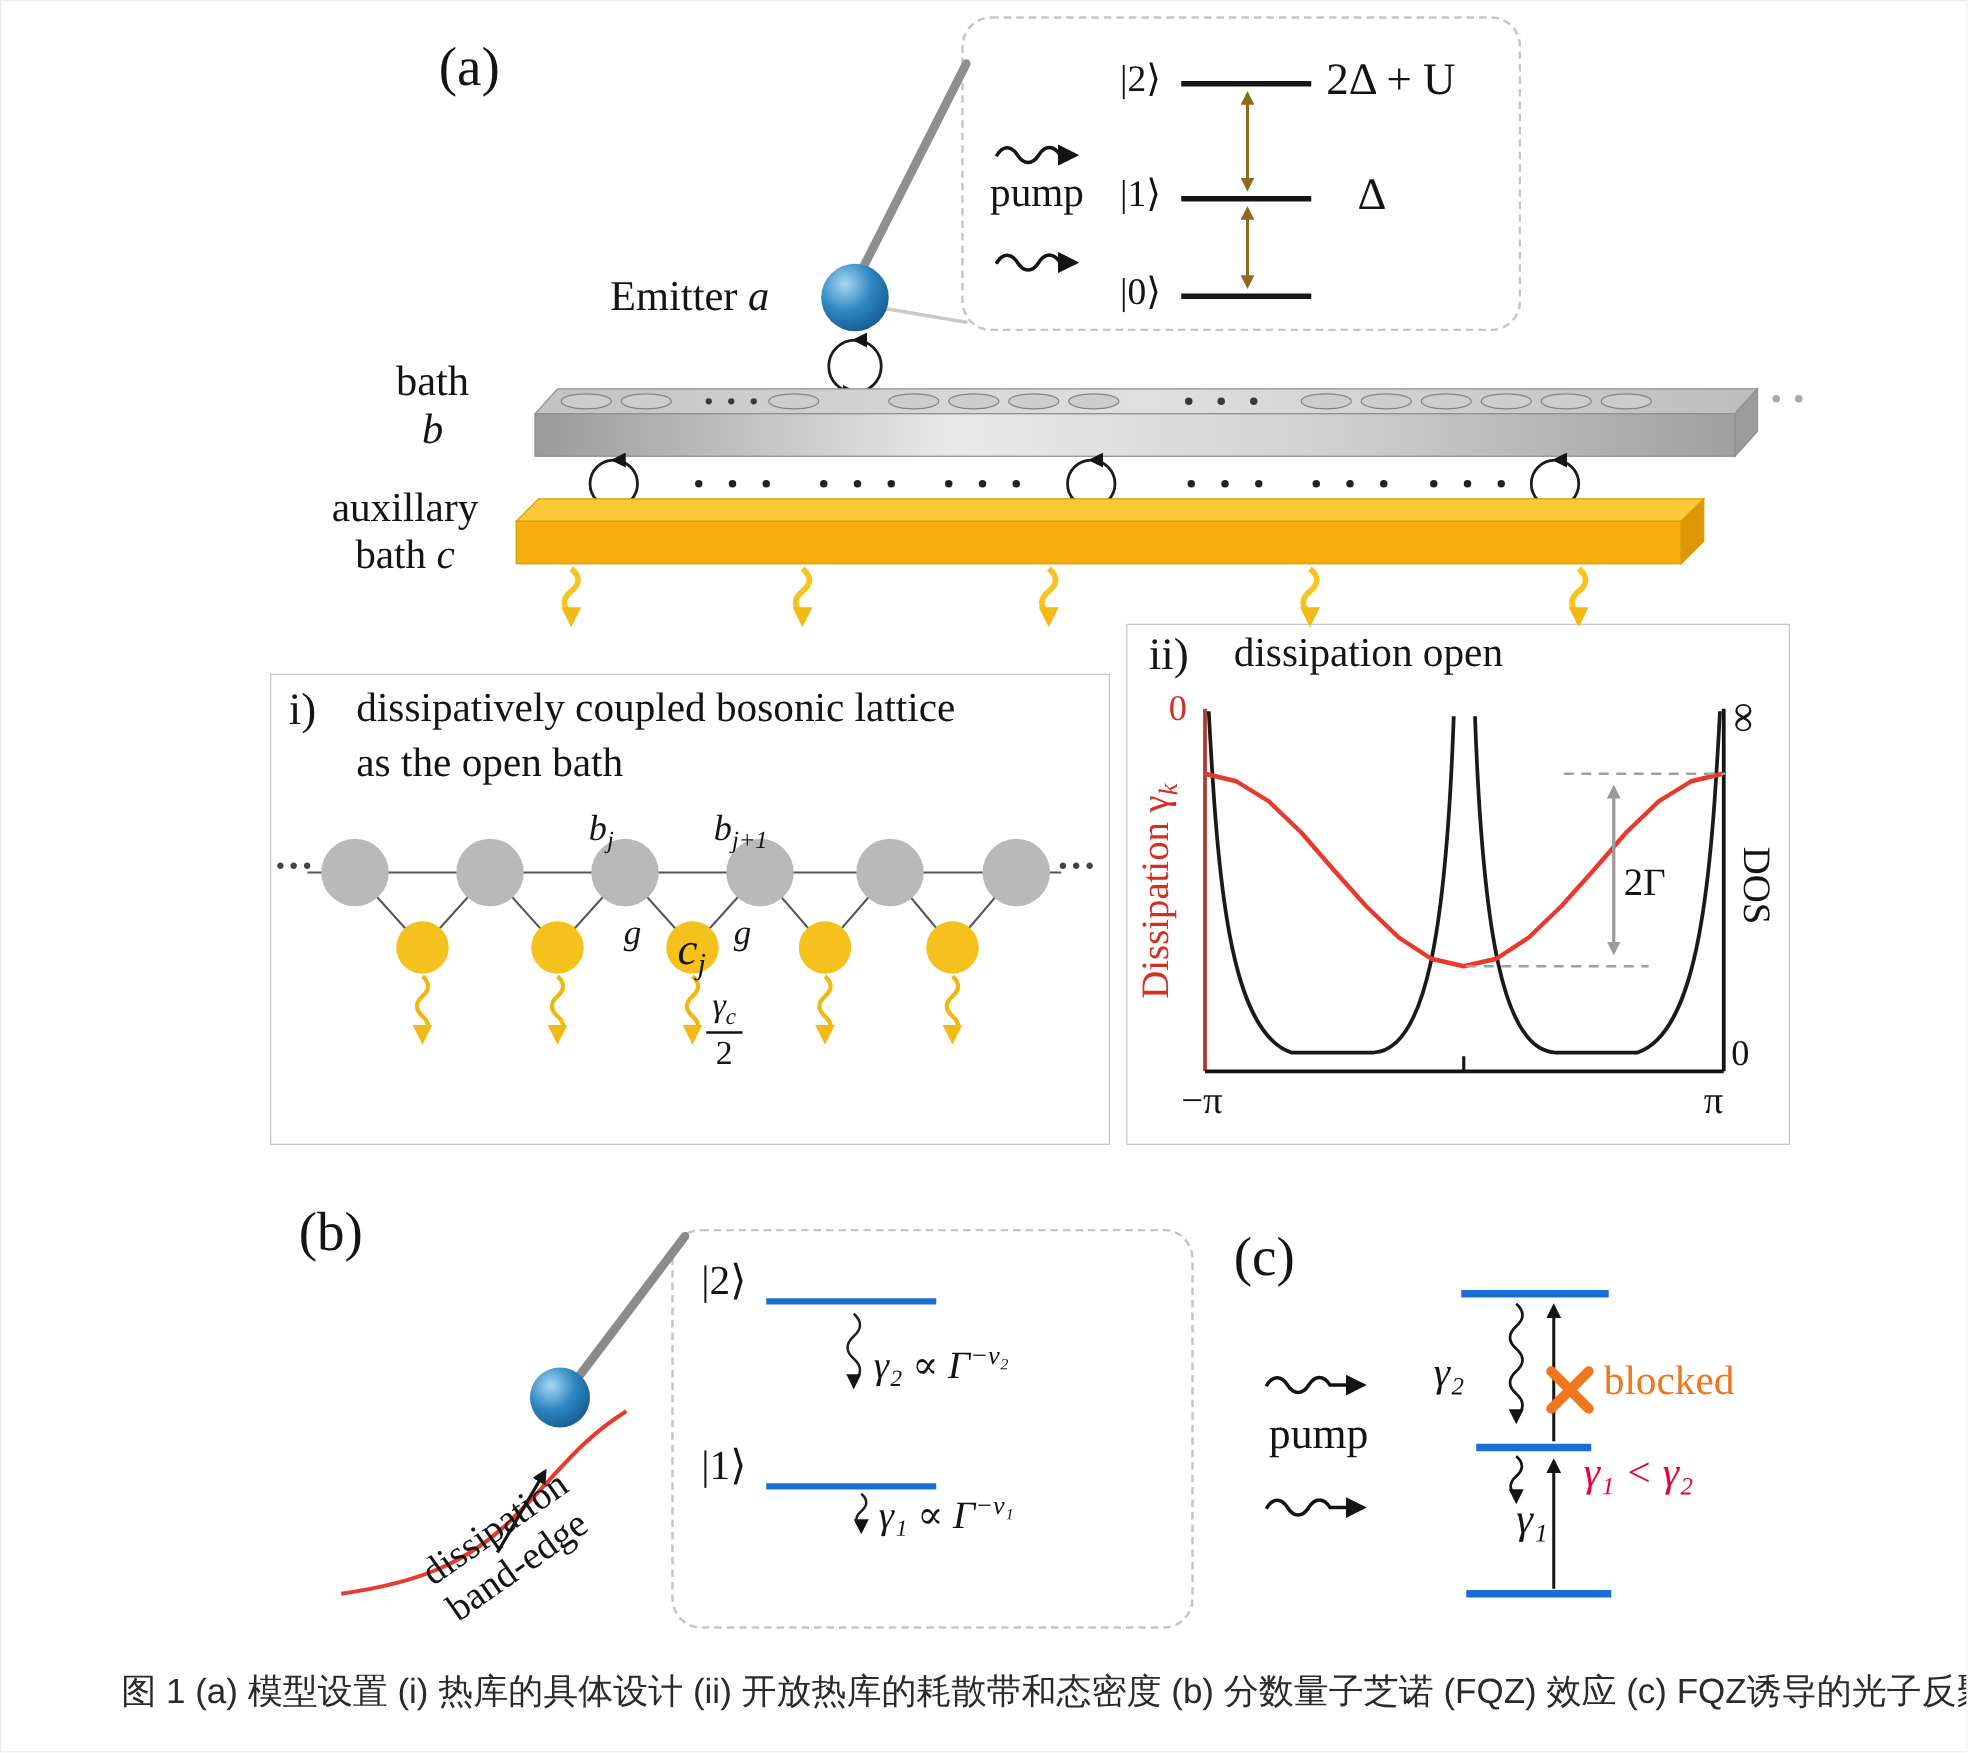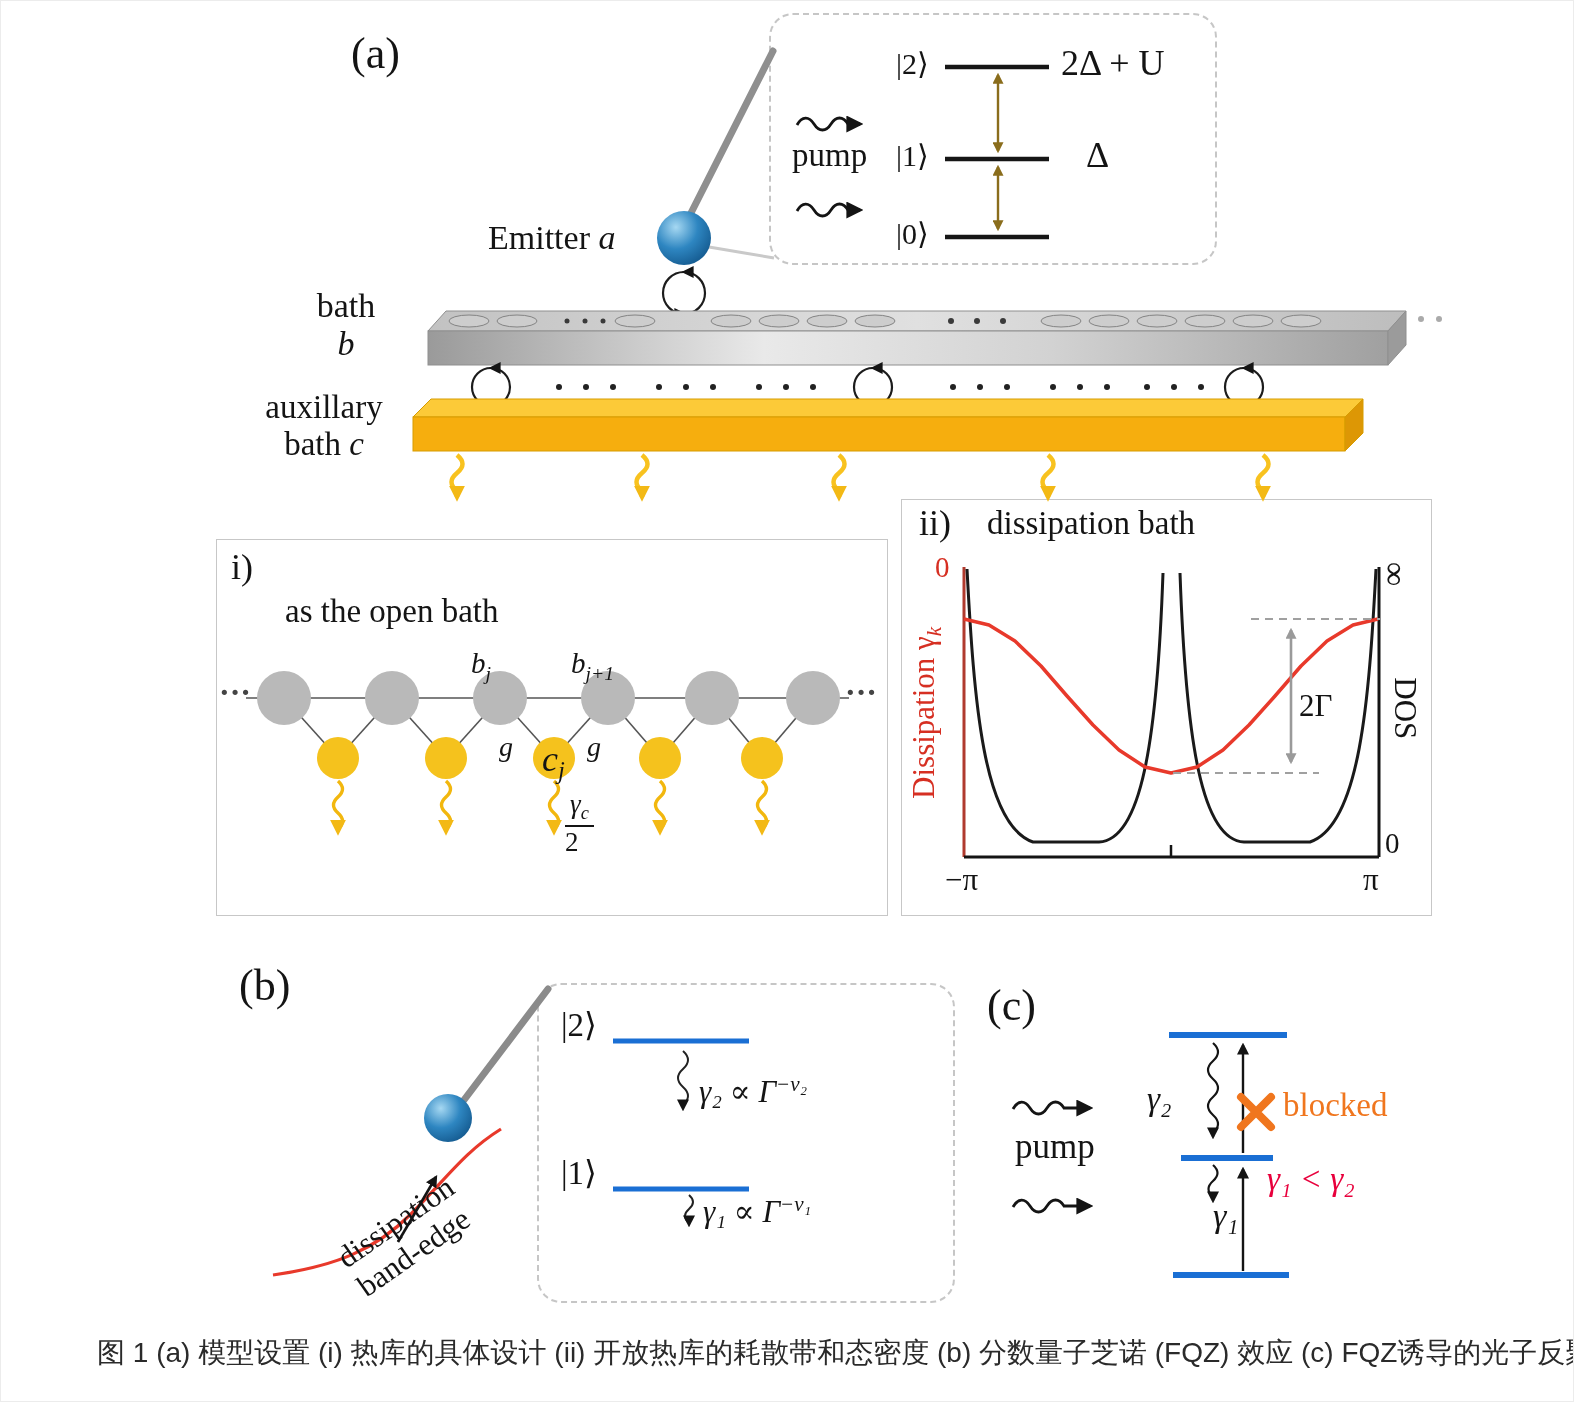--- a/index.html
+++ b/index.html
@@ -14,21 +14,21 @@
   .dashedbox { position:absolute; border:2px dashed #c6c6c6; border-radius:24px; background:#fff; }
   .txt { position:absolute; white-space:nowrap; line-height:1.12; }
   .sans { font-family:"Liberation Sans","DejaVu Sans",sans-serif; }
   .it { font-style:italic; }
   .red { color:#d62f22; }
   .crimson { color:#e8003c; }
   .orange { color:#f0761e; }
   .center { text-align:center; }
   sub { font-size:68%; }
   sup { font-size:68%; }
-  .frac { position:absolute; display:inline-flex; flex-direction:column; }
+  .frac { position:absolute; display:inline-flex; flex-direction:column; align-items:center; }
   .frac .num { border-bottom:2.2px solid #141414; padding:0 5px 1px; }
   .rotm90 { transform:rotate(-90deg); }
   .rotp90 { transform:rotate(90deg); }
 </style>
 </head>
 <body>
 
 <div class="canvas">
 
   <div class="box" style="left:215px;top:538px;width:672px;height:377px"></div>
@@ -265,35 +265,36 @@
     </div>
 
   <div class="txt" style="left:895px;top:46px;font-size:30px">|2⟩</div>
   <div class="txt" style="left:1060px;top:42px;font-size:36px">2Δ + U</div>
   <div class="txt" style="left:895px;top:138px;font-size:30px">|1⟩</div>
   <div class="txt" style="left:1085px;top:134px;font-size:36px">Δ</div>
   <div class="txt" style="left:895px;top:216px;font-size:30px">|0⟩</div>
   <div class="txt" style="left:791px;top:136px;font-size:33px">pump</div>
 
   <div class="txt" style="left:230px;top:546px;font-size:36px">i)</div>
+  <div class="txt" style="left:284px;top:548px;font-size:33px">dissipatively coupled bosonic lattice</div>
   <div class="txt" style="left:284px;top:592px;font-size:33px">as the open bath</div>
   <div class="txt" style="left:218px;top:674px;font-size:32px;font-weight:bold;color:#444">···</div>
   <div class="txt" style="left:844px;top:674px;font-size:32px;font-weight:bold;color:#444">···</div>
   <div class="txt it" style="left:470px;top:646px;font-size:29px"><span>b</span><sub>j</sub></div>
   <div class="txt it" style="left:570px;top:646px;font-size:29px"><span>b</span><sub>j+1</sub></div>
   <div class="txt it" style="left:498px;top:730px;font-size:28px">g</div>
   <div class="txt it" style="left:586px;top:730px;font-size:28px">g</div>
   <div class="txt it" style="left:541px;top:738px;font-size:36px"><span>c</span><sub>j</sub></div>
   <div class="frac" style="left:564px;top:788px;font-size:27px">
     <span class="num it"><span>γ</span><sub>c</sub></span>
     <span class="den">2</span>
   </div>
 
   <div class="txt" style="left:918px;top:502px;font-size:36px">ii)</div>
-  <div class="txt" style="left:986px;top:504px;font-size:33px">dissipation bath</div>
+  <div class="txt" style="left:986px;top:504px;font-size:33px">dissipation open</div>
   <div class="txt red" style="left:934px;top:550px;font-size:29px">0</div>
   <div class="txt red center rotm90" style="left:786px;top:692px;width:280px;font-size:31px"><span>Dissipation γ</span><sub class="it">k</sub></div>
   <div class="txt rotp90" style="left:1382px;top:554px;font-size:34px">∞</div>
   <div class="txt center rotp90" style="left:1334px;top:690px;width:140px;font-size:31px">DOS</div>
   <div class="txt" style="left:1384px;top:826px;font-size:29px">0</div>
   <div class="txt" style="left:944px;top:862px;font-size:31px">−π</div>
   <div class="txt" style="left:1362px;top:862px;font-size:31px">π</div>
   <div class="txt" style="left:1298px;top:688px;font-size:31px">2Γ</div>
 
   <div class="txt" style="left:238px;top:960px;font-size:44px">(b)</div>

